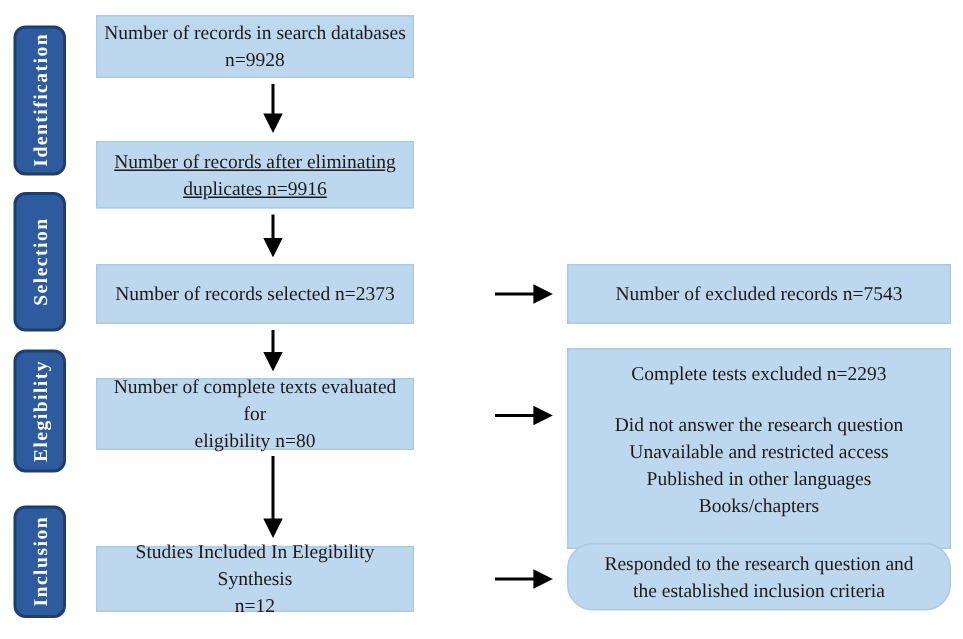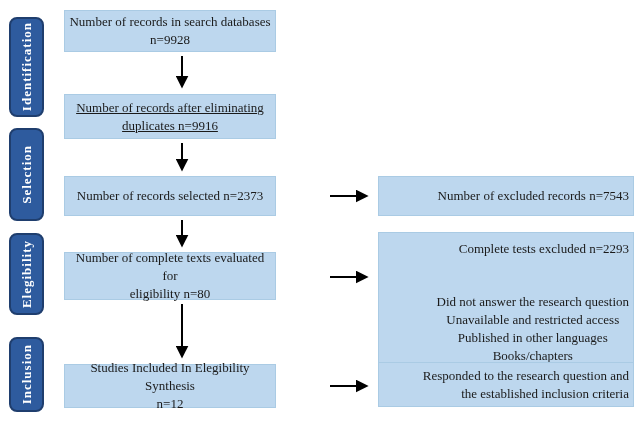--- a/index.html
+++ b/index.html
@@ -49,31 +49,31 @@
     display: flex;
     flex-direction: column;
     justify-content: center;
     align-items: center;
     text-align: center;
     font-size: 13px;
     line-height: 18px;
     padding: 2px 4px;
   }
   .flow-box.main { left: 64px;  width: 212px; }
-  .flow-box.side { left: 378px; width: 256px; align-items: flex-end; }
+  .flow-box.side { left: 378px; width: 256px; }
 
   #box-search      { top: 10px;  height: 42px; }
   #box-duplicates  { top: 94px;  height: 45px; text-decoration: underline; }
   #box-selected    { top: 176px; height: 40px; }
   #box-evaluated   { top: 252px; height: 48px; }
   #box-included    { top: 364px; height: 44px; }
 
   #box-excluded    { top: 176px; height: 40px; }
-  #box-reasons     { top: 232px; height: 134px; justify-content: flex-start; padding-top: 7px; gap: 19px; }
-  #box-responded   { top: 362px; height: 45px; }
+  #box-reasons     { top: 232px; height: 134px; justify-content: flex-start; padding-top: 7px; }
+  #box-responded   { top: 362px; height: 45px; border-radius: 17px; }
 
   #box-reasons .reasons-list { margin-top: 16px; }
 
   .line { display: block; }
 
   
   .arrows {
     position: absolute;
     top: 0; left: 0;
     width: 642px; height: 426px;

